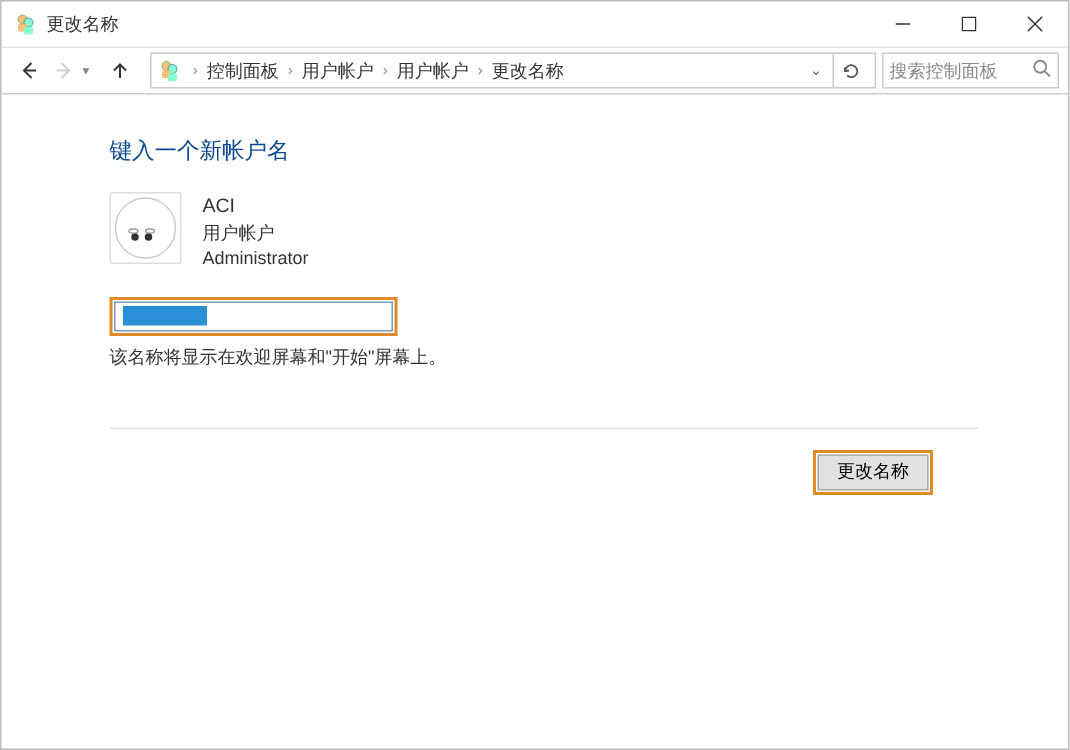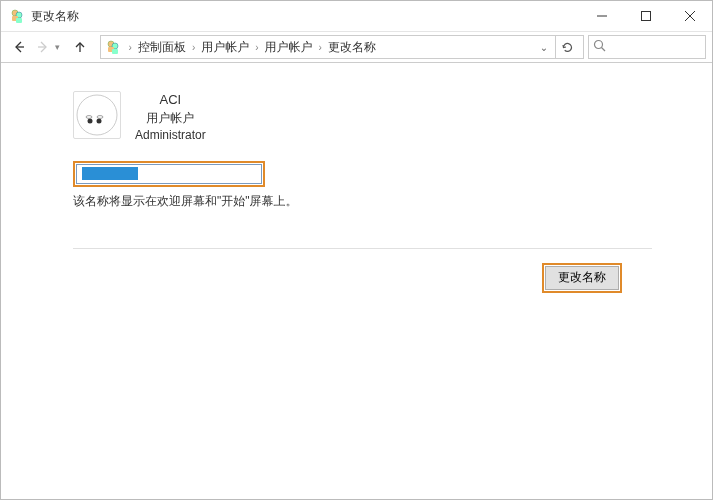--- a/index.html
+++ b/index.html
@@ -27,21 +27,21 @@
     .addr-drop { width: 18px; text-align: center; color: #666; cursor: pointer; font-size: 10px; }
     .addr-refresh { width: 24px; height: 22px; border-left: 1px solid #ccc; display: flex; align-items: center; justify-content: center; cursor: pointer; color: #555; margin-left: 2px; }
     
     .search-box { width: 118px; height: 24px; border: 1px solid #ccc; margin-left: 4px; display: flex; align-items: center; padding: 0 4px; color: #888; }
     .search-box .ph { flex: 1; font-size: 12px; }
     .search-box .search-icon { color: #888; }
     
     .content { padding: 28px 60px 0 72px; }
     .heading { color: #0b4a8f; font-size: 15px; margin-bottom: 18px; }
     
-    .account-row { display: flex; align-items: flex-start; margin-bottom: 16px; text-align: center; }
+    .account-row { display: flex; align-items: flex-start; margin-bottom: 16px; }
     .avatar { width: 48px; height: 48px; border: 1px solid #ddd; border-radius: 2px; background: #fff; display: flex; align-items: center; justify-content: center; margin-right: 14px; }
     .account-info { font-size: 12px; line-height: 1.45; }
     .account-name { font-size: 13px; }
     
     .input-wrap { display: inline-block; border: 2px solid #e08a2a; padding: 1px; }
     .name-input { width: 186px; height: 20px; border: 1px solid #7a9ac0; padding: 0 4px; font-size: 12px; outline: none; }
     .redacted { display: inline-block; width: 56px; height: 13px; background: #2a8fd6; vertical-align: middle; margin-top: 2px; margin-left: 1px; }
     .help-text { margin-top: 6px; font-size: 12px; }
     
     .button-row { margin-top: 38px; padding-right: 30px; display: flex; justify-content: flex-end; gap: 8px; border-top: 1px solid #e0e0e0; padding-top: 14px; }
@@ -134,28 +134,30 @@
       <span class="addr-refresh">
           <svg width="13" height="13" viewBox="0 0 13 13">
             <path d="M2.5 6.5 a4 4 0 1 1 1.2 2.8" fill="none" stroke="#555" stroke-width="1.2"></path>
             <path d="M2 4 L2.5 6.5 L5 6" fill="none" stroke="#555" stroke-width="1.2"></path>
           </svg>
         </span>
     </div>
   </div>
 
   <div class="search-box">
+    <span class="ph">搜索控制面板</span>
     <span class="search-icon"><svg width="13" height="13" viewBox="0 0 13 13">
           <circle cx="5.5" cy="5.5" r="4" fill="none" stroke="#888" stroke-width="1.2"></circle>
           <line x1="8.5" y1="8.5" x2="12" y2="12" stroke="#888" stroke-width="1.2"></line>
         </svg></span>
   </div>
 </div>
 
 <div class="content">
+  <div class="heading">键入一个新帐户名</div>
   
   <div class="account-row">
     <div class="avatar">
       <svg width="44" height="44" viewBox="0 0 44 44">
         <circle cx="22" cy="22" r="20" fill="#fff" stroke="#ccc" stroke-width="1"></circle>
         <circle cx="15" cy="28" r="2.5" fill="#333"></circle>
         <circle cx="24" cy="28" r="2.5" fill="#333"></circle>
         <ellipse cx="14" cy="24" rx="3" ry="1.4" fill="none" stroke="#888" stroke-width="0.8"></ellipse>
         <ellipse cx="25" cy="24" rx="3" ry="1.4" fill="none" stroke="#888" stroke-width="0.8"></ellipse>
       </svg>

